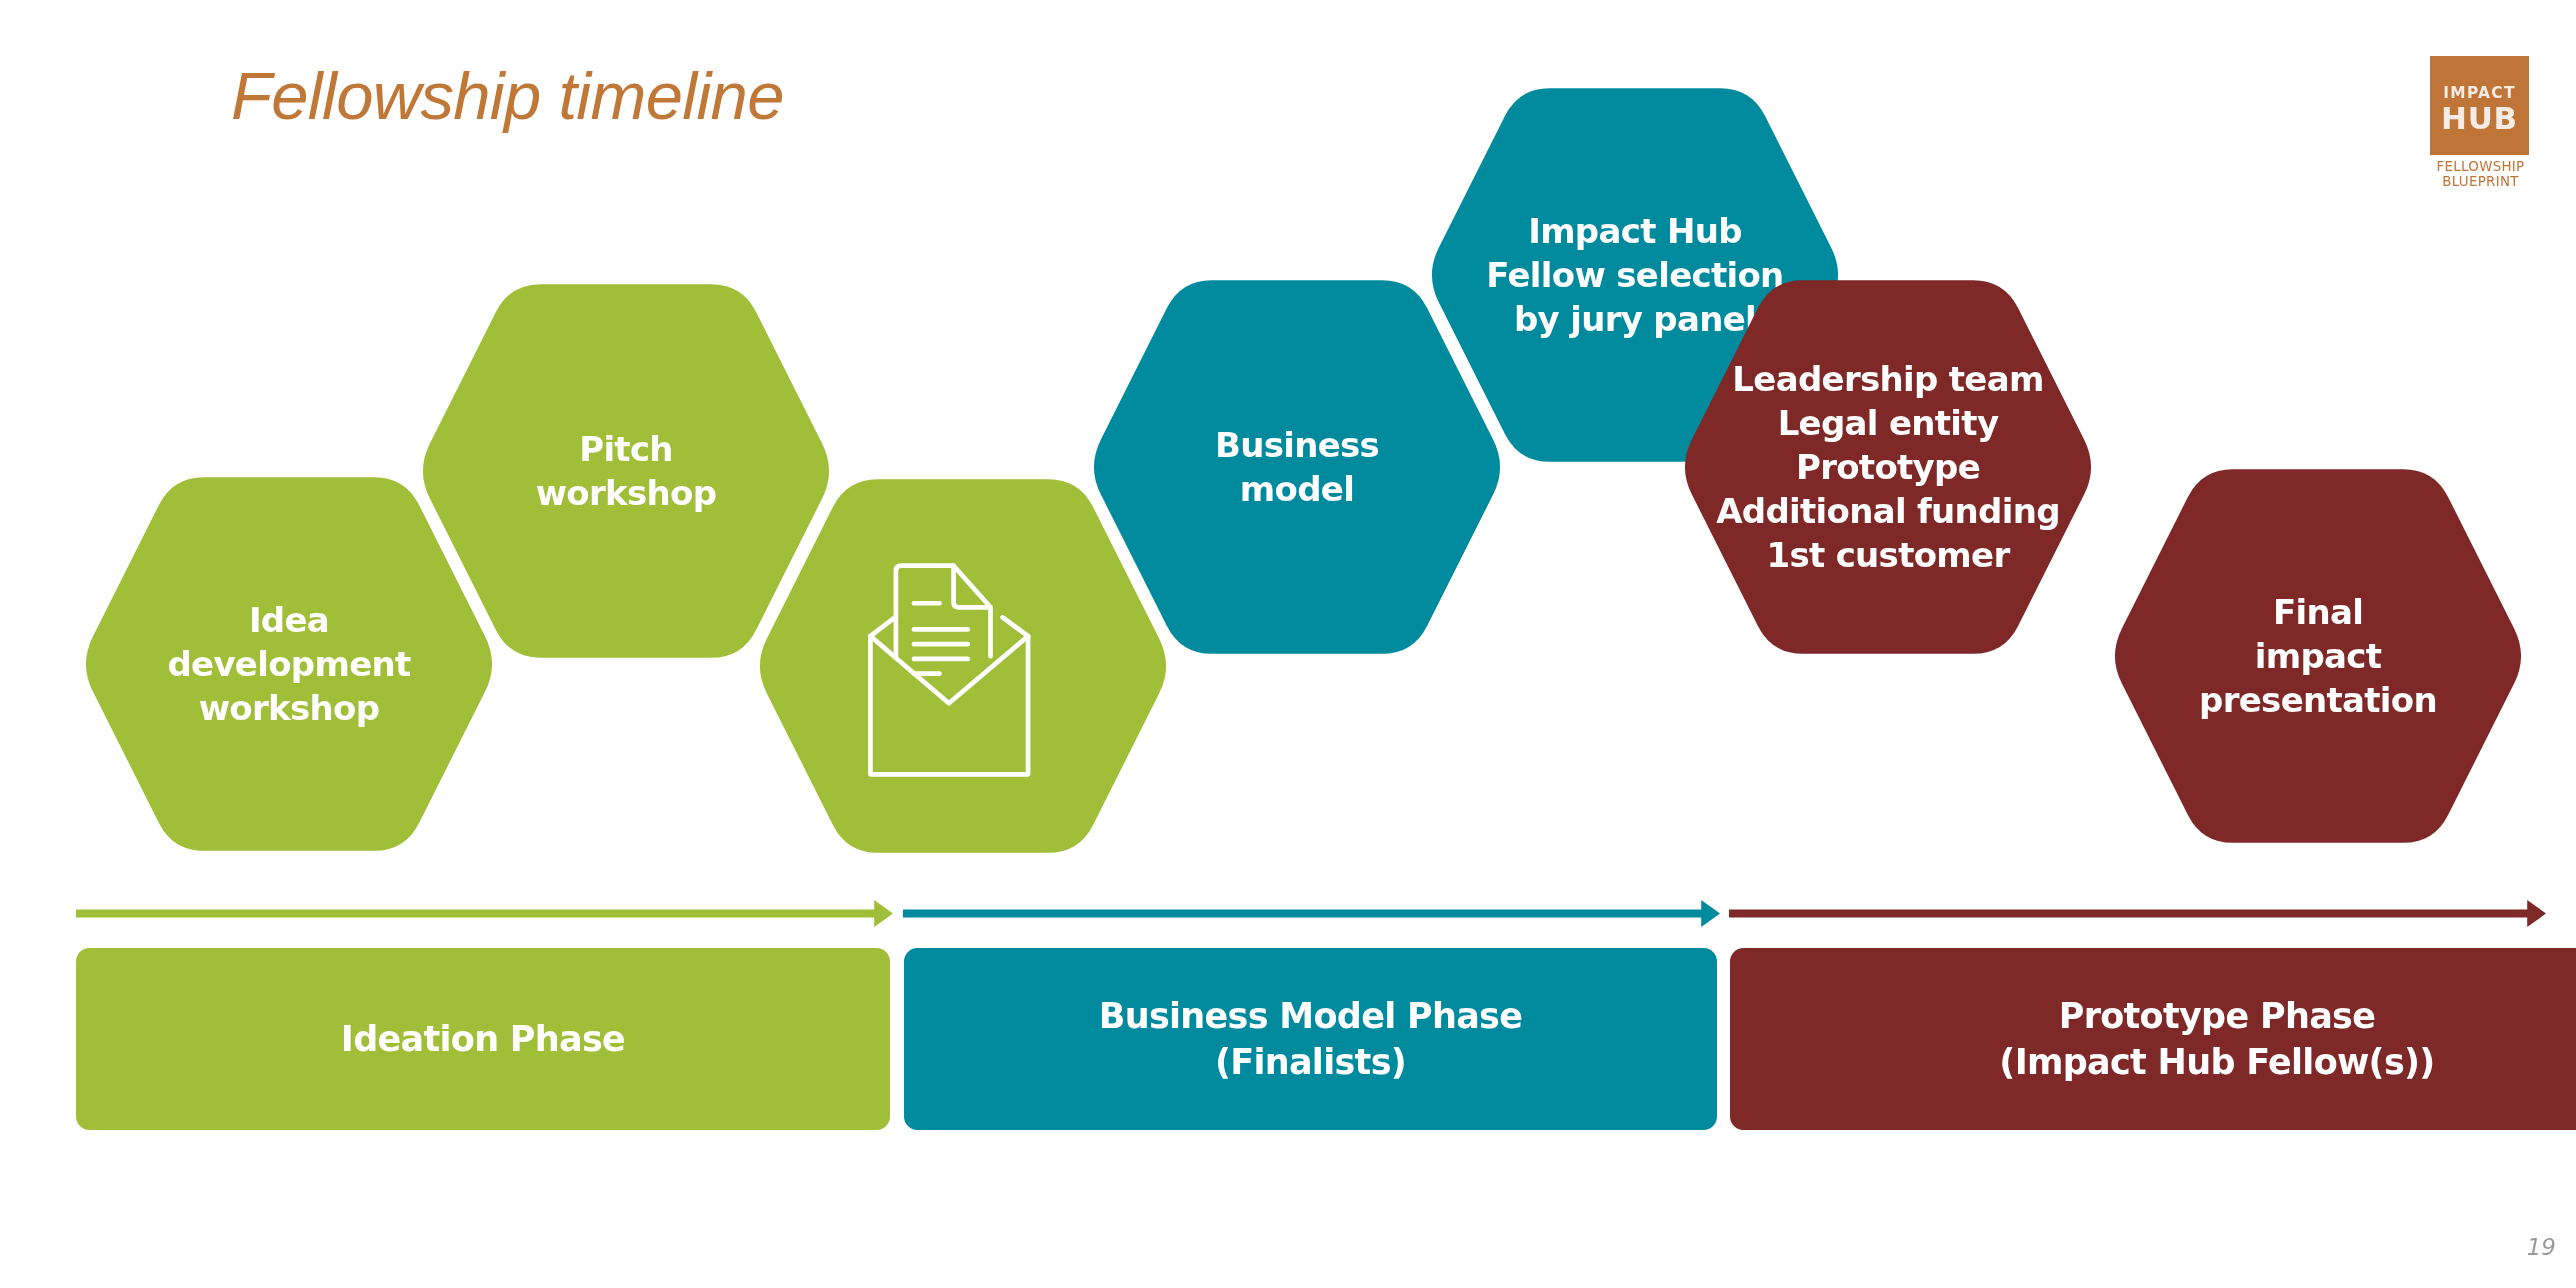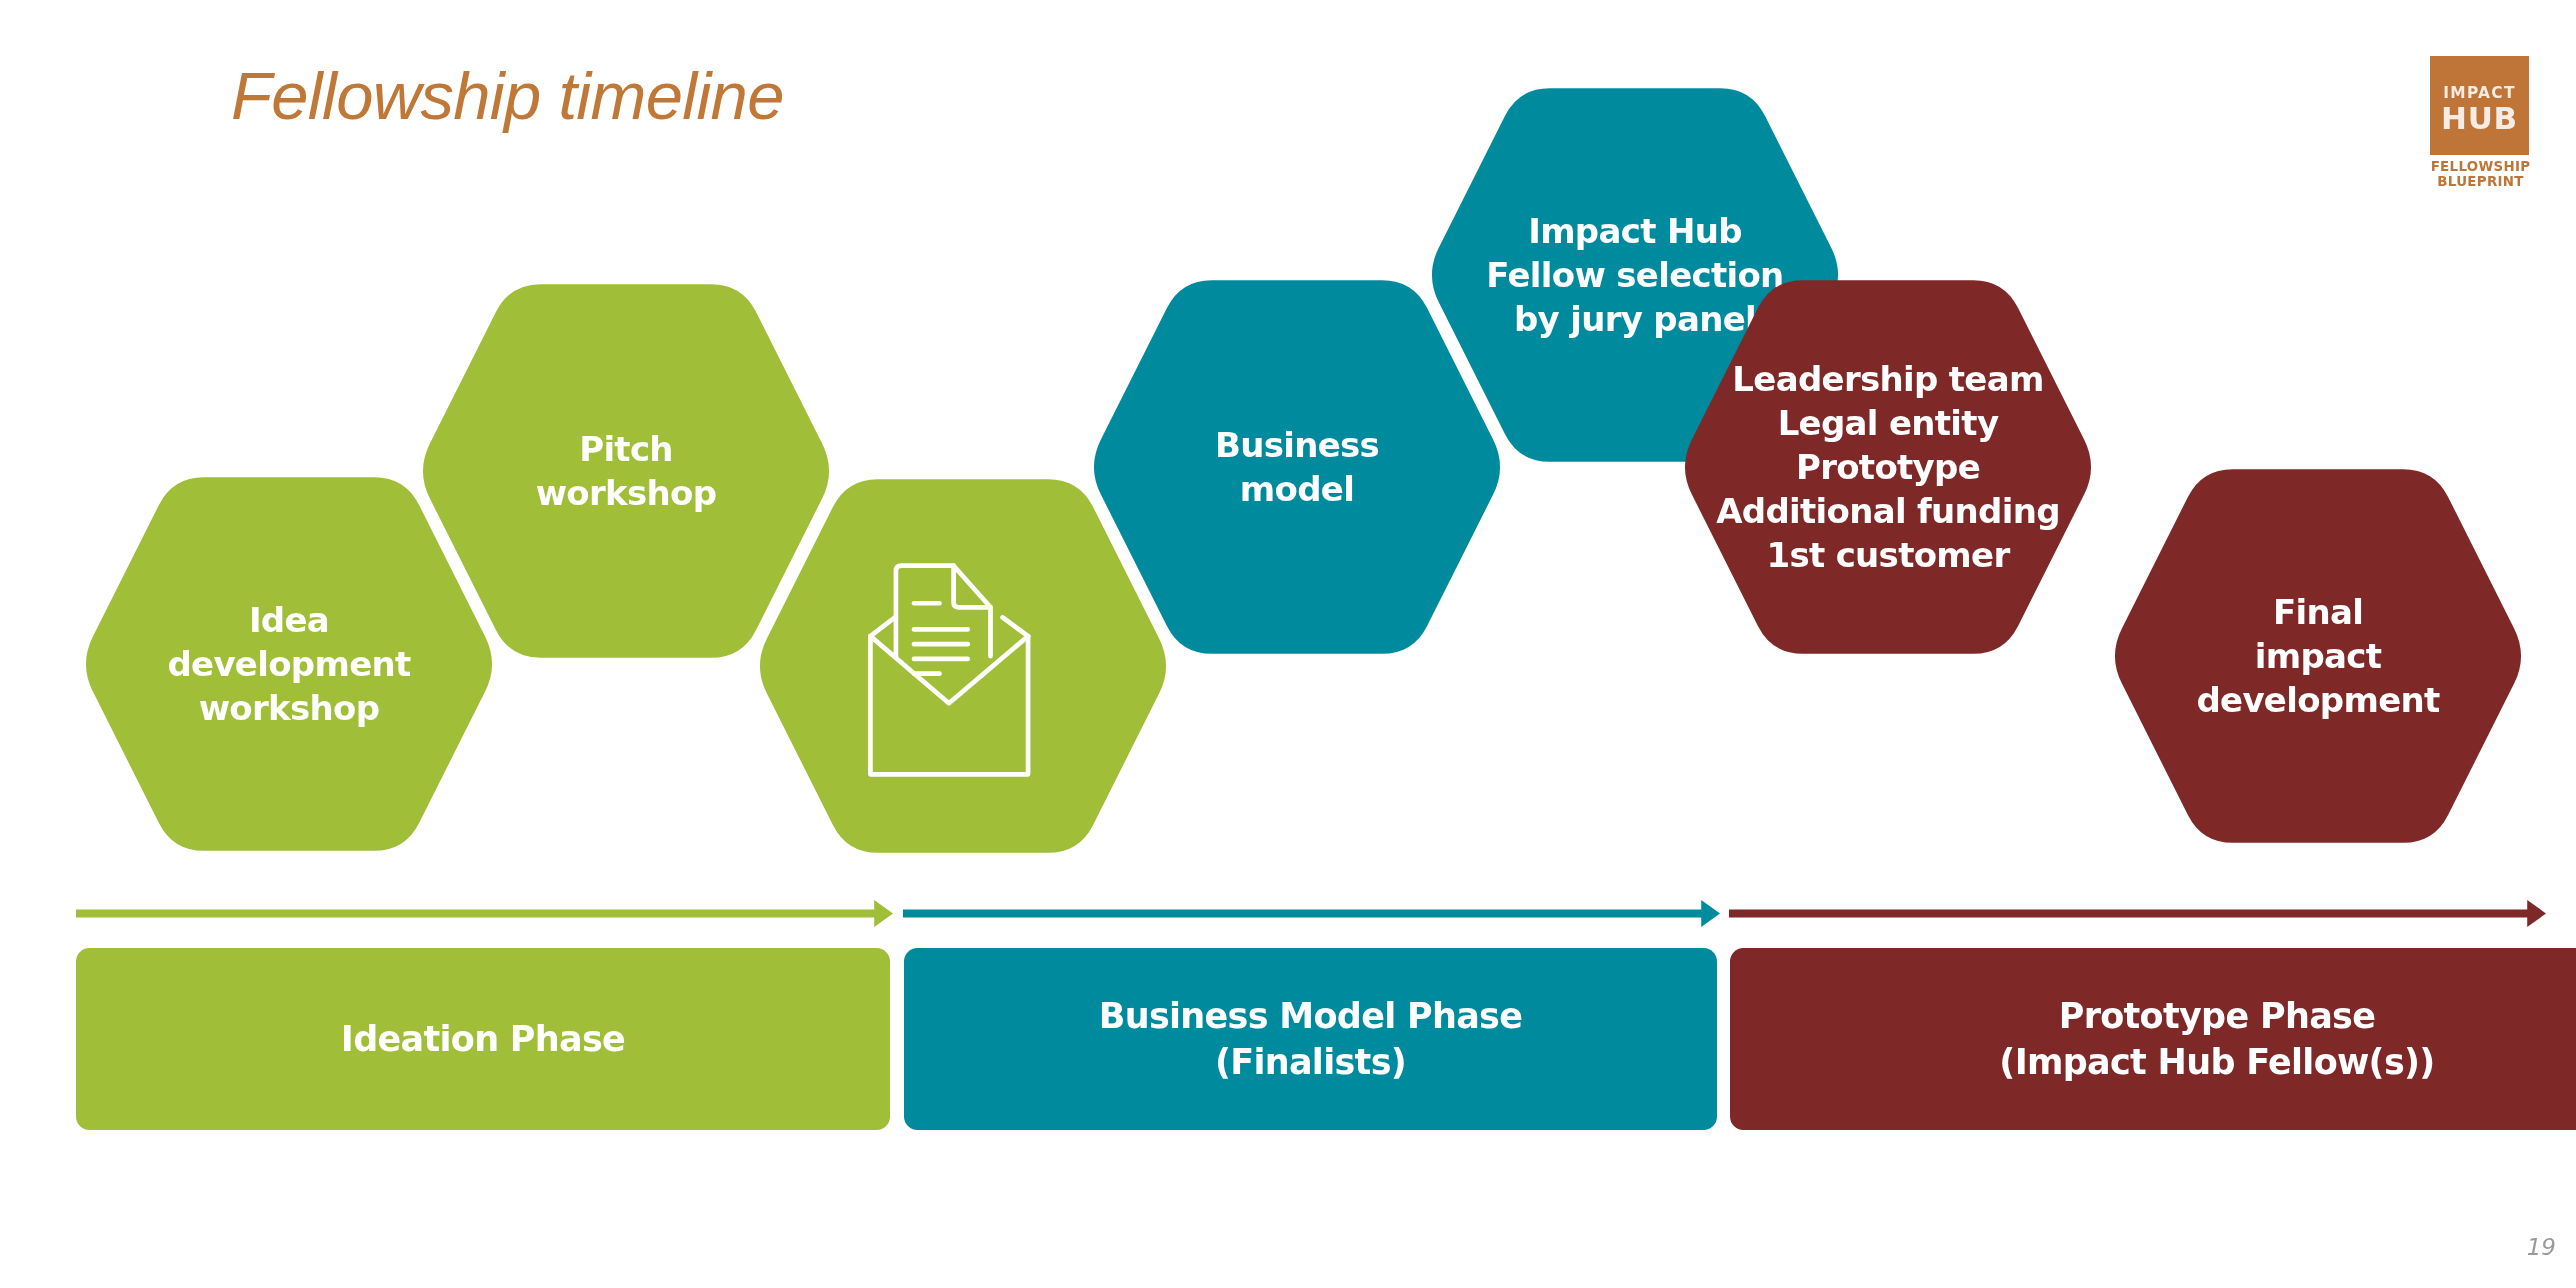--- a/index.html
+++ b/index.html
@@ -11,21 +11,21 @@
   }
   .logo { position: absolute; left: 2430px; top: 56px; width: 101px; }
   .logo-box {
     width: 99px; height: 99px; background: #bf7438;
     display: flex; flex-direction: column; align-items: center; justify-content: center;
     color: #f6ece4; font-family: "DejaVu Sans", sans-serif; font-weight: bold;
   }
   .logo-box .l1 { font-size: 15.4px; letter-spacing: 1.3px; line-height: 19px; margin-top: 6.7px; }
   .logo-box .l2 { font-size: 31px; line-height: 31px; letter-spacing: 0.7px; }
   .logo-sub {
-    color: #bf7438; font-family: "DejaVu Sans", sans-serif; font-weight: bold;
+    color: #bf7438; font-family: "DejaVu Sans", sans-serif; font-weight: normal;
     font-size: 13.4px; line-height: 14.8px; margin-top: 5.4px; text-align: center; letter-spacing: 0.3px;
   }
   .hex { position: absolute; width: 420px; height: 426px; }
   .hex svg { position: absolute; left: 0; top: 0; width: 100%; height: 100%; overflow: visible; }
   .hex-label {
     position: absolute; left: 0; top: 0; width: 100%; height: 100%;
     display: flex; align-items: center; justify-content: center; text-align: center;
     color: #ffffff; font-family: "DejaVu Sans", sans-serif; font-weight: bold;
     font-size: 34px; line-height: 44px; white-space: pre-line; letter-spacing: -0.7px;
   }
@@ -123,21 +123,21 @@
 Additional funding
 1st customer</div>
 </div>
 
 <div class="hex" style="left:2108px; top:443px;">
   <svg viewBox="0 0 626 557">
       <path class="hexpath" d="M119.3 41.1 Q140 0 186.0 0.0 L440.0 0.0 Q486 0 506.7 41.1 L605.3 237.4 Q626 278.5 605.3 319.6 L506.7 515.9 Q486 557 440.0 557.0 L186.0 557.0 Q140 557 119.3 515.9 L20.7 319.6 Q0 278.5 20.7 237.4 Z" fill="#7f2828"></path>
     </svg>
   <div class="hex-label">Final
 impact
-development</div>
+presentation</div>
 </div>
 
 <div class="arrow" style="left:76px; top:900px; width:817px;">
   <svg viewBox="0 0 1218 40" preserveAspectRatio="none">
       <path class="arrowpath" d="M0 14 H1190 V0 L1218 20 L1190 40 V26 H0 Z" fill="#a1be39"></path>
     </svg>
 </div>
 <div class="arrow" style="left:903px; top:900px; width:817px;">
   <svg viewBox="0 0 1218 40" preserveAspectRatio="none">
       <path class="arrowpath" d="M0 14 H1190 V0 L1218 20 L1190 40 V26 H0 Z" fill="#008a9e"></path>

